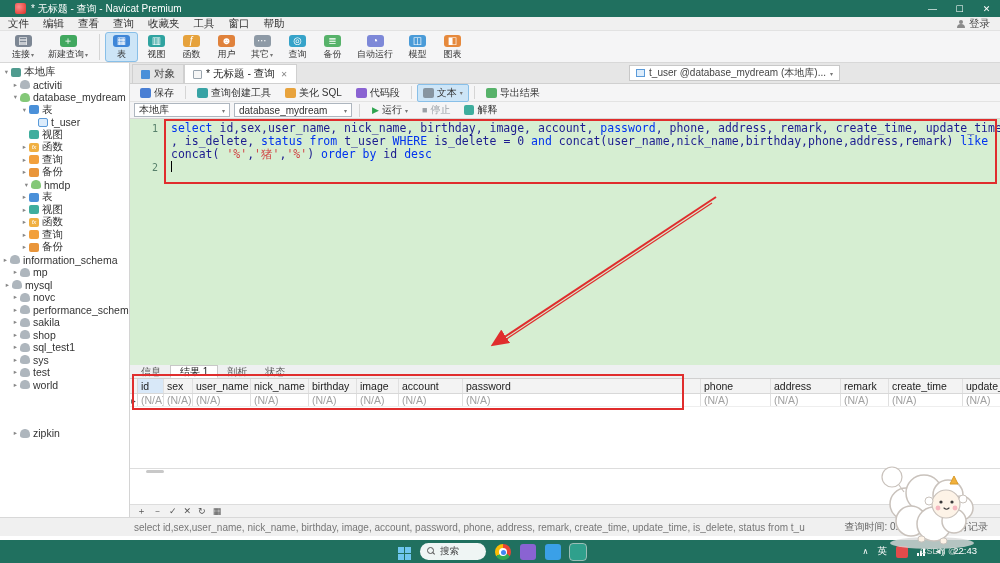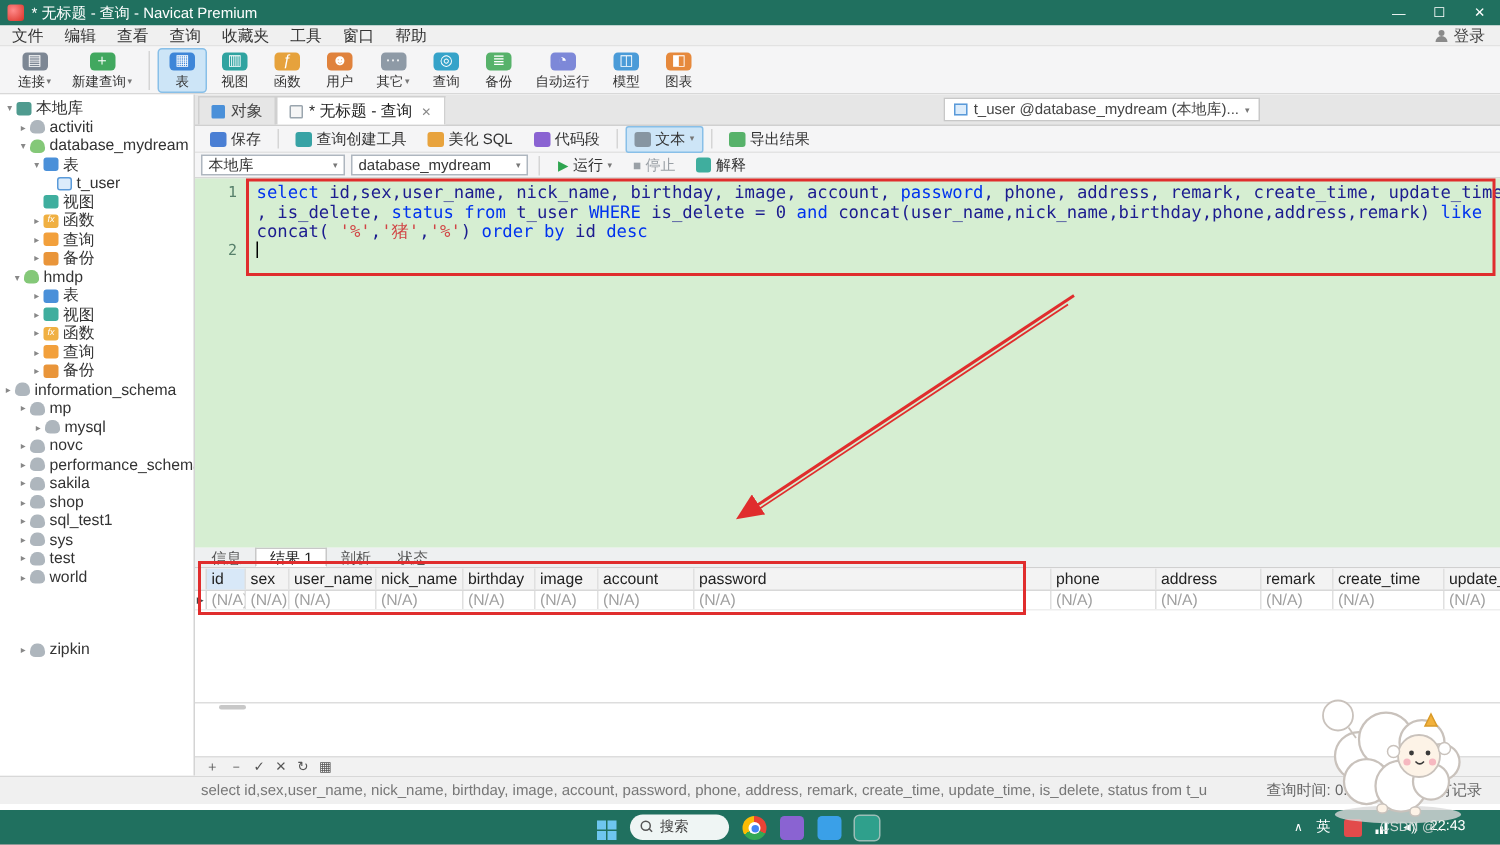--- a/index.html
+++ b/index.html
@@ -1,21 +1,21 @@
 <!DOCTYPE html>
 <html><head>
 <meta charset="utf-8">
 <style>
   * { margin:0; padding:0; box-sizing:border-box; }
   html,body { background:#555; }
   body { font-family:"Liberation Sans","DejaVu Sans",sans-serif; font-size:11px; color:#222; }
   #app { position:relative; width:1000px; height:563px; background:#fff; overflow:hidden; }
 
   
-  .titlebar { height:17px; background:#20705f; display:flex; align-items:center; gap:5px; color:#fff; font-size:10px; padding-left:5px; }
+  .titlebar { height:17px; background:#20705f; display:flex; align-items:center; gap:5px; color:#fff; font-size:10px; padding-left:15px; }
   .app-icon { width:11px; height:11px; border-radius:2px; background:radial-gradient(circle at 35% 35%, #ff8a8a, #d93025); flex:none; }
   .win-controls { margin-left:auto; display:flex; height:100%; }
   .win-btn { width:27px; display:flex; align-items:center; justify-content:center; font-size:9px; color:#fff; }
 
   
   .menubar { height:14px; background:#f0f0f0; border-bottom:1px solid #e2e2e2; display:flex; align-items:center; gap:14px; padding-left:8px; font-size:10.5px; color:#333; }
   .menu-login { margin-left:auto; margin-right:10px; display:flex; align-items:center; gap:4px; color:#444; }
   .person-icon { width:8px; height:8px; position:relative; }
   .person-icon::before { content:''; position:absolute; left:2px; top:0; width:4px; height:4px; border-radius:50%; background:#8a8a8a; }
   .person-icon::after { content:''; position:absolute; left:0; top:4.5px; width:8px; height:3.5px; border-radius:4px 4px 0 0; background:#8a8a8a; }
@@ -269,21 +269,21 @@
         <div class="tree-row" style="padding-left: 20px;">
           <span class="exp">▸</span>
           <span class="ti ti-queries"></span>
           <span class="tree-label">查询</span>
         </div>
         <div class="tree-row" style="padding-left: 20px;">
           <span class="exp">▸</span>
           <span class="ti ti-backups"></span>
           <span class="tree-label">备份</span>
         </div>
-        <div class="tree-row" style="padding-left: 7px;">
+        <div class="tree-row" style="padding-left: 22px;">
           <span class="exp">▾</span>
           <span class="ti ti-db-open"></span>
           <span class="tree-label">hmdp</span>
         </div>
         <div class="tree-row" style="padding-left: 20px;">
           <span class="exp">▸</span>
           <span class="ti ti-tables"></span>
           <span class="tree-label">表</span>
         </div>
         <div class="tree-row" style="padding-left: 20px;">
@@ -309,21 +309,21 @@
         <div class="tree-row" style="padding-left: 1px;">
           <span class="exp">▸</span>
           <span class="ti ti-db"></span>
           <span class="tree-label">information_schema</span>
         </div>
         <div class="tree-row" style="padding-left: 11px;">
           <span class="exp">▸</span>
           <span class="ti ti-db"></span>
           <span class="tree-label">mp</span>
         </div>
-        <div class="tree-row" style="padding-left: 21px;">
+        <div class="tree-row" style="padding-left: 3px;">
           <span class="exp">▸</span>
           <span class="ti ti-db"></span>
           <span class="tree-label">mysql</span>
         </div>
         <div class="tree-row" style="padding-left: 11px;">
           <span class="exp">▸</span>
           <span class="ti ti-db"></span>
           <span class="tree-label">novc</span>
         </div>
         <div class="tree-row" style="padding-left: 11px;">

